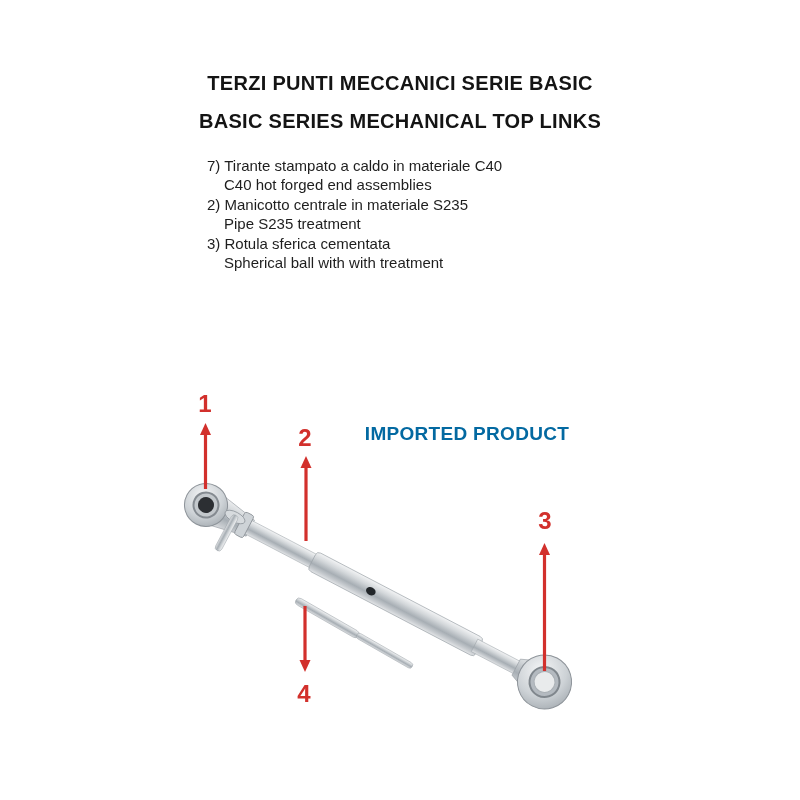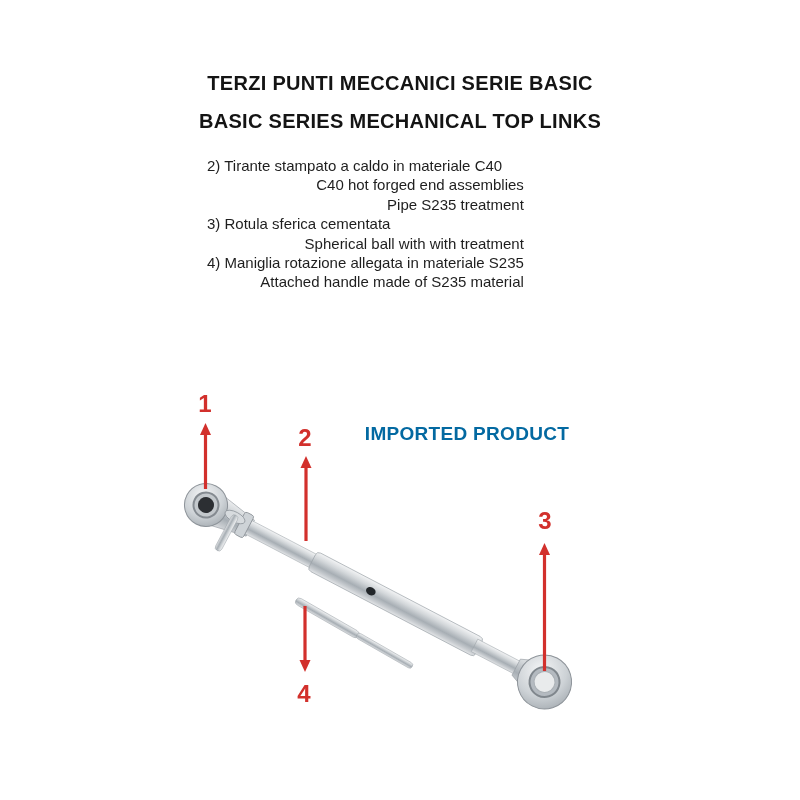--- a/index.html
+++ b/index.html
@@ -26,21 +26,21 @@
   .title-2 { top: 110px; }
 
   .features {
     position: absolute;
     left: 207px;
     top: 156px;
     font-size: 15px;
     line-height: 19.4px;
     color: #1e1e1e;
   }
-  .feature .f-en { padding-left: 17px; text-align: right; }
+  .feature .f-en { padding-left: 17px; }
 
   .diagram-svg {
     position: absolute;
     left: 0;
     top: 0;
     width: 800px;
     height: 800px;
   }
 
   .arrow-line { stroke: var(--arrow-red, #d2302c); stroke-width: 3.2; }
@@ -74,33 +74,30 @@
 </head>
 <body>
 
 <div class="page">
 
   <div class="title title-2">BASIC SERIES MECHANICAL TOP LINKS</div>
   <div class="title title-1">TERZI PUNTI MECCANICI SERIE BASIC</div>
 
   <div class="features">
     <div class="feature">
-      <div class="f-it">2) Tirante stampato a caldo in materiale C40</div>
+      <div class="f-it">7) Tirante stampato a caldo in materiale C40</div>
       <div class="f-en">C40 hot forged end assemblies</div>
     </div>
     <div class="feature">
+      <div class="f-it">2) Manicotto centrale in materiale S235</div>
       <div class="f-en">Pipe S235 treatment</div>
     </div>
     <div class="feature">
       <div class="f-it">3) Rotula sferica cementata</div>
       <div class="f-en">Spherical ball with with treatment</div>
-    </div>
-    <div class="feature">
-      <div class="f-it">4) Maniglia rotazione allegata in materiale S235</div>
-      <div class="f-en">Attached handle made of S235 material</div>
     </div>
   </div>
 
   <svg class="diagram-svg" viewBox="0 0 800 800" xmlns="http://www.w3.org/2000/svg">
     <defs>
       <linearGradient id="metalV" x1="0" y1="0" x2="0" y2="1">
         <stop offset="0" stop-color="#f3f4f5"></stop>
         <stop offset="0.3" stop-color="#d3d7da"></stop>
         <stop offset="0.62" stop-color="#a7aeb4"></stop>
         <stop offset="0.85" stop-color="#c9cdd1"></stop>

